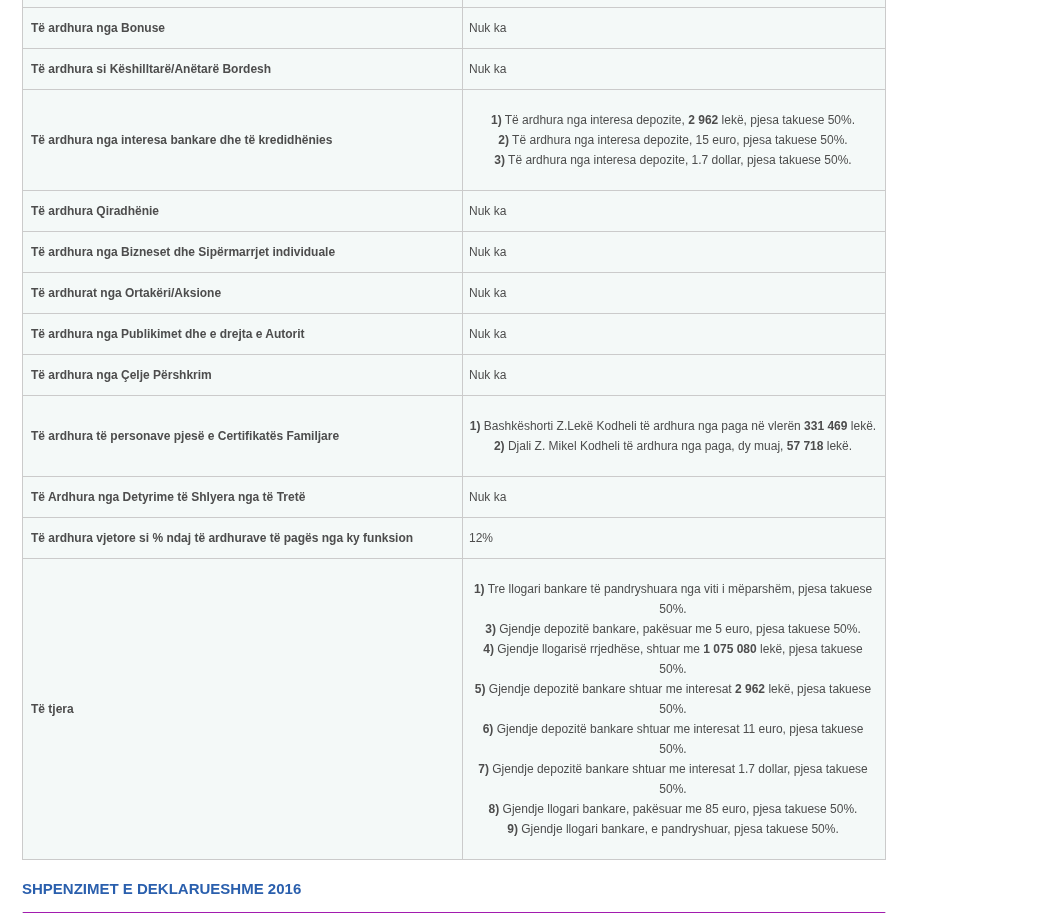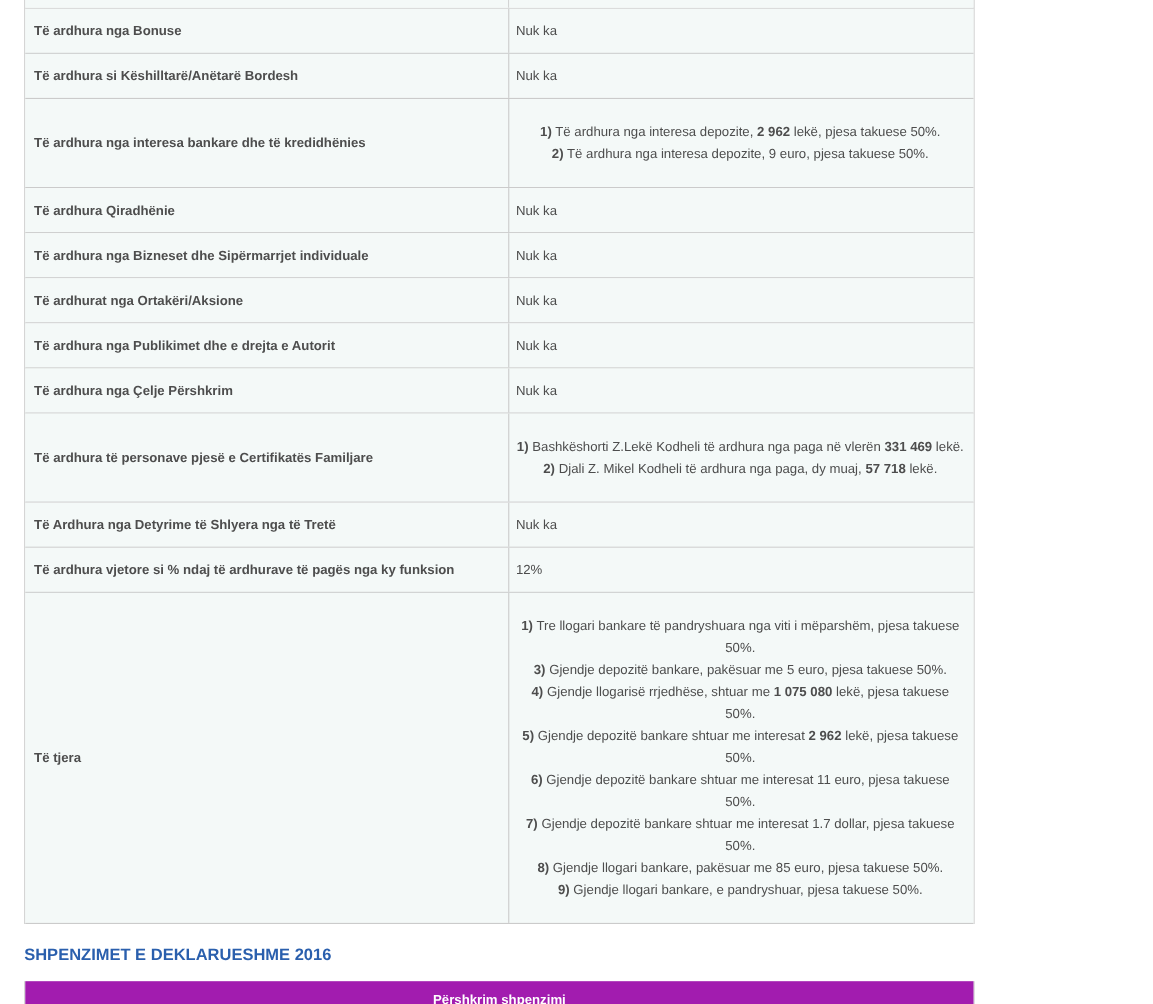--- a/index.html
+++ b/index.html
@@ -120,21 +120,22 @@
         <div class="row">
           <div class="cell-label">Të ardhura si Këshilltarë/Anëtarë Bordesh</div>
           <div class="cell-value single">
             <div class="val-line"><span>Nuk ka</span></div>
           </div>
         </div>
         <div class="row">
           <div class="cell-label">Të ardhura nga interesa bankare dhe të kredidhënies</div>
           <div class="cell-value multi">
             <div class="val-line"><span class="b">1)</span><span> Të ardhura nga interesa depozite, </span><span class="b">2 962</span><span> lekë, pjesa takuese 50%.</span></div>
-            <div class="val-line"><span class="b">2)</span><span> Të ardhura nga interesa depozite, 9 euro, pjesa takuese 50%.</span></div>
+            <div class="val-line"><span class="b">2)</span><span> Të ardhura nga interesa depozite, 15 euro, pjesa takuese 50%.</span></div>
+            <div class="val-line"><span class="b">3)</span><span> Të ardhura nga interesa depozite, 1.7 dollar, pjesa takuese 50%.</span></div>
           </div>
         </div>
         <div class="row">
           <div class="cell-label">Të ardhura Qiradhënie</div>
           <div class="cell-value single">
             <div class="val-line"><span>Nuk ka</span></div>
           </div>
         </div>
         <div class="row">
           <div class="cell-label">Të ardhura nga Bizneset dhe Sipërmarrjet individuale</div>

